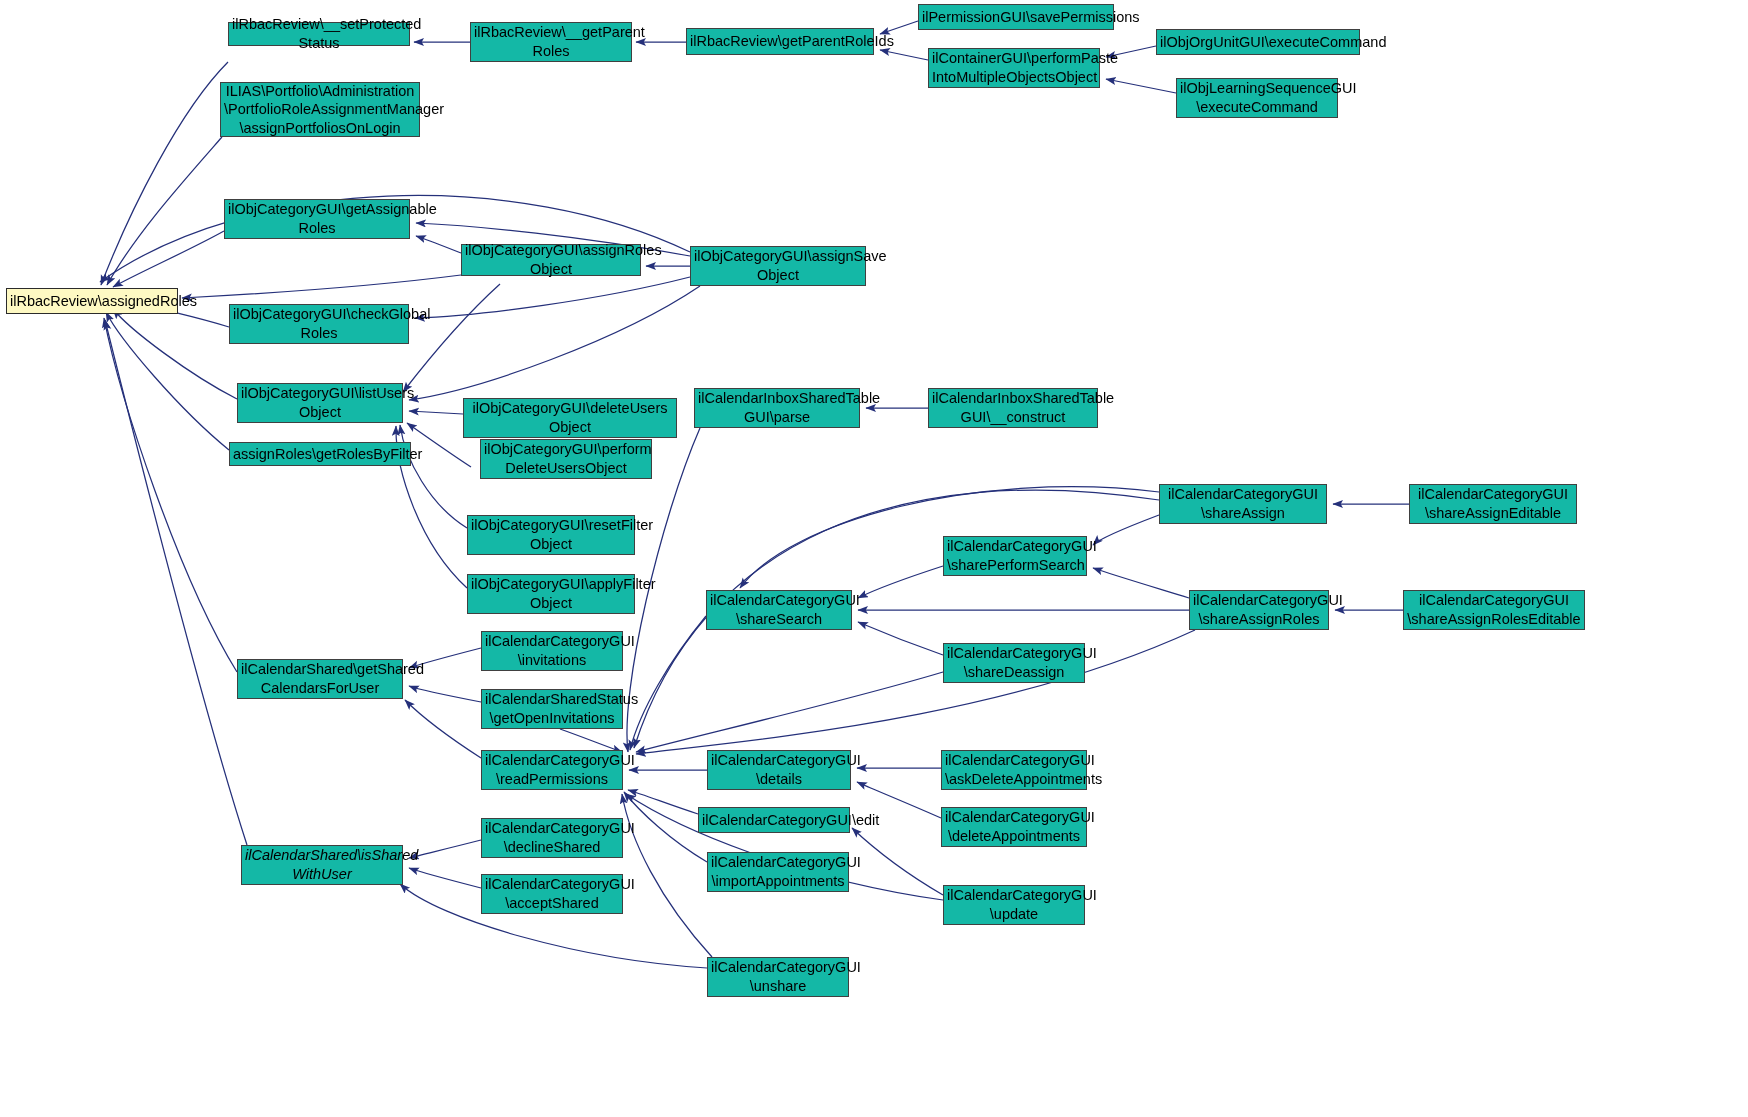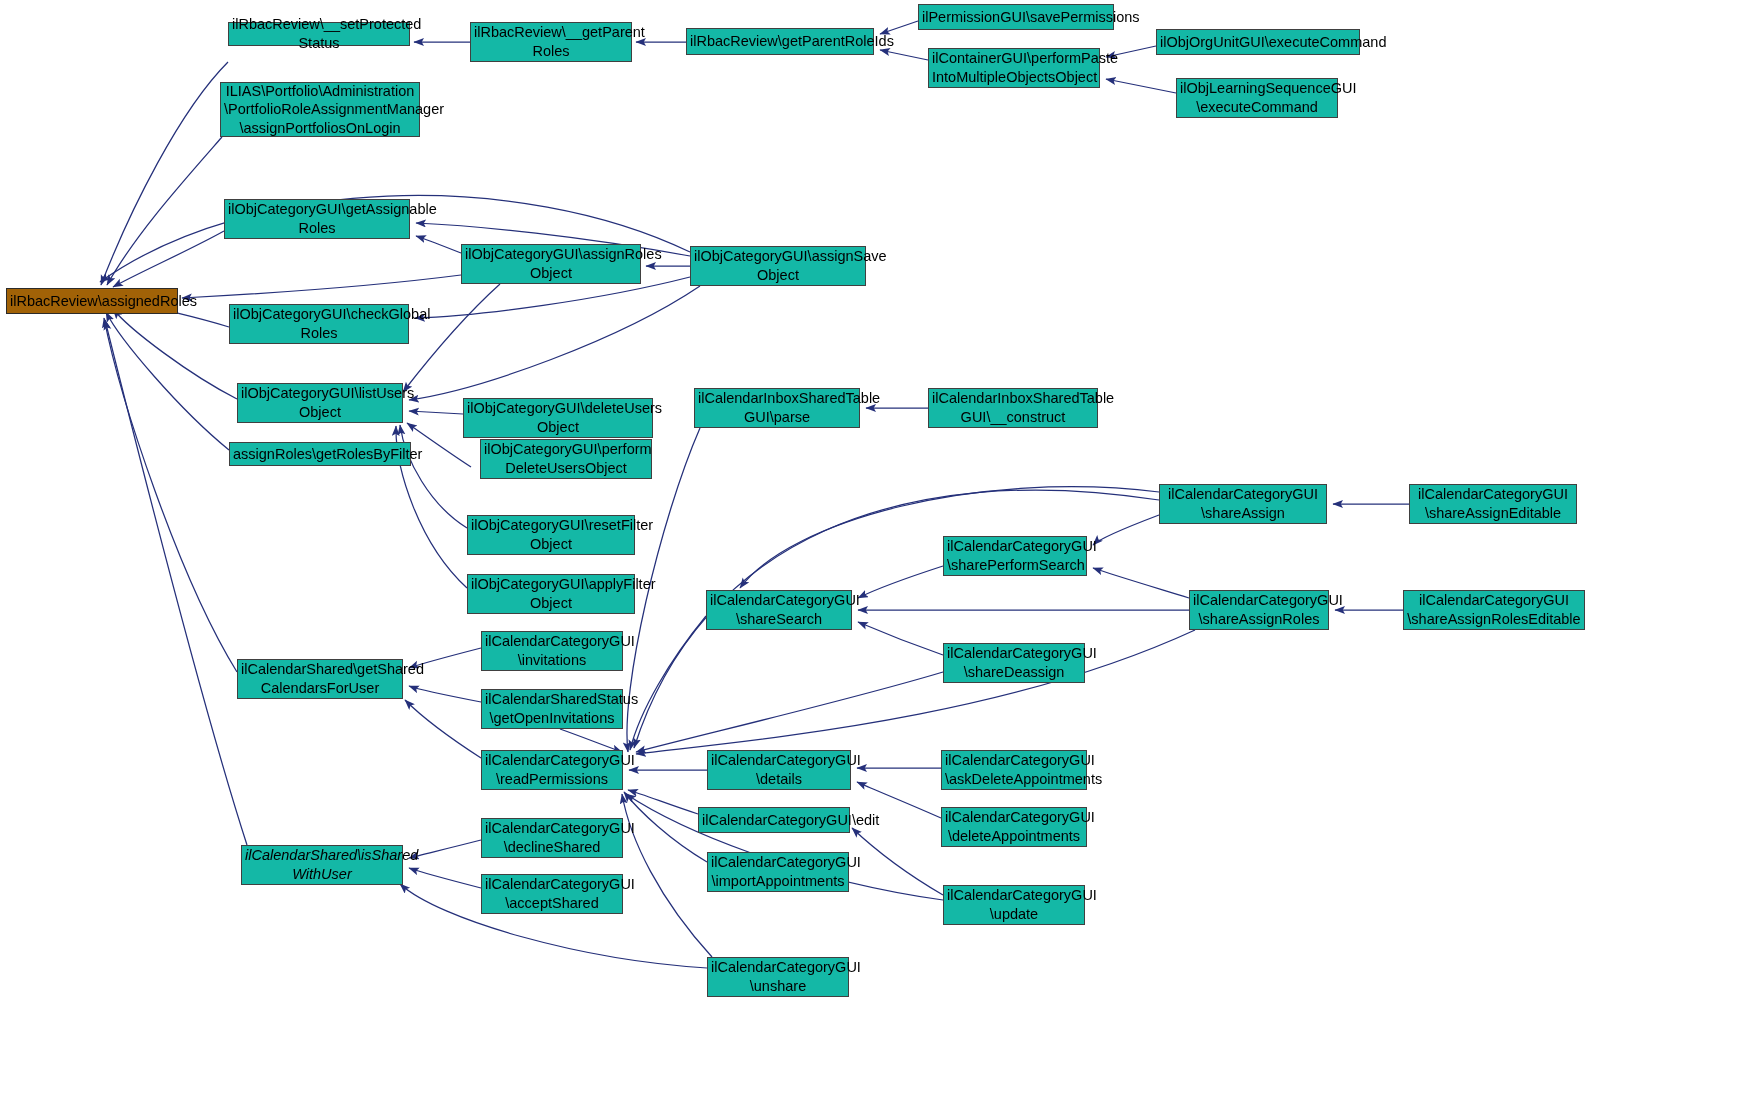--- a/index.html
+++ b/index.html
@@ -23,21 +23,21 @@
     align-items:center;
     justify-content:center;
     text-align:center;
     font-size:14.5px;
     line-height:1.28;
     white-space:pre-line;
     padding:1px 3px;
     cursor:default;
   }
   .node.root{
-    background:#a16207;
+    background:#fef9c3;
     border:1px solid #2b2b2b;
   }
   .node span{display:block;width:100%;}
 </style>
 </head>
 <body>
 
 <div id="graph">
   <svg id="edges" xmlns="http://www.w3.org/2000/svg">
     <defs>
@@ -114,29 +114,29 @@
       <div class="node" style="left: 928px; top: 48px; width: 172px; height: 40px;"><span>ilContainerGUI\performPaste
 IntoMultipleObjectsObject</span></div>
       <div class="node" style="left: 1156px; top: 29px; width: 204px; height: 26px;"><span>ilObjOrgUnitGUI\executeCommand</span></div>
       <div class="node" style="left: 1176px; top: 78px; width: 162px; height: 40px;"><span>ilObjLearningSequenceGUI
 \executeCommand</span></div>
       <div class="node" style="left: 220px; top: 82px; width: 200px; height: 55px;"><span>ILIAS\Portfolio\Administration
 \PortfolioRoleAssignmentManager
 \assignPortfoliosOnLogin</span></div>
       <div class="node" style="left: 224px; top: 199px; width: 186px; height: 40px;"><span>ilObjCategoryGUI\getAssignable
 Roles</span></div>
-      <div class="node" style="left: 461px; top: 244px; width: 180px; height: 40px;"><span>ilObjCategoryGUI\assignRoles
+      <div class="node" style="left: 461px; top: 244px; width: 180px; height: 32px;"><span>ilObjCategoryGUI\assignRoles
 Object</span></div>
       <div class="node" style="left: 690px; top: 246px; width: 176px; height: 40px;"><span>ilObjCategoryGUI\assignSave
 Object</span></div>
       <div class="node" style="left: 229px; top: 304px; width: 180px; height: 40px;"><span>ilObjCategoryGUI\checkGlobal
 Roles</span></div>
       <div class="node" style="left: 237px; top: 383px; width: 166px; height: 40px; justify-content: center;"><span>ilObjCategoryGUI\listUsers
 Object</span></div>
-      <div class="node" style="left: 463px; top: 398px; width: 190px; height: 40px; align-items: center;"><span>ilObjCategoryGUI\deleteUsers
+      <div class="node" style="left: 463px; top: 398px; width: 214px; height: 40px; align-items: center;"><span>ilObjCategoryGUI\deleteUsers
 Object</span></div>
       <div class="node" style="left: 229px; top: 442px; width: 182px; height: 24px;"><span>assignRoles\getRolesByFilter</span></div>
       <div class="node" style="left: 471px; top: 439px; width: 172px; height: 40px; margin-left: 9px;"><span>ilObjCategoryGUI\perform
 DeleteUsersObject</span></div>
       <div class="node" style="left: 467px; top: 515px; width: 168px; height: 40px;"><span>ilObjCategoryGUI\resetFilter
 Object</span></div>
       <div class="node" style="left: 467px; top: 574px; width: 168px; height: 40px;"><span>ilObjCategoryGUI\applyFilter
 Object</span></div>
       <div class="node" style="left: 694px; top: 388px; width: 166px; height: 40px;"><span>ilCalendarInboxSharedTable
 GUI\parse</span></div>

